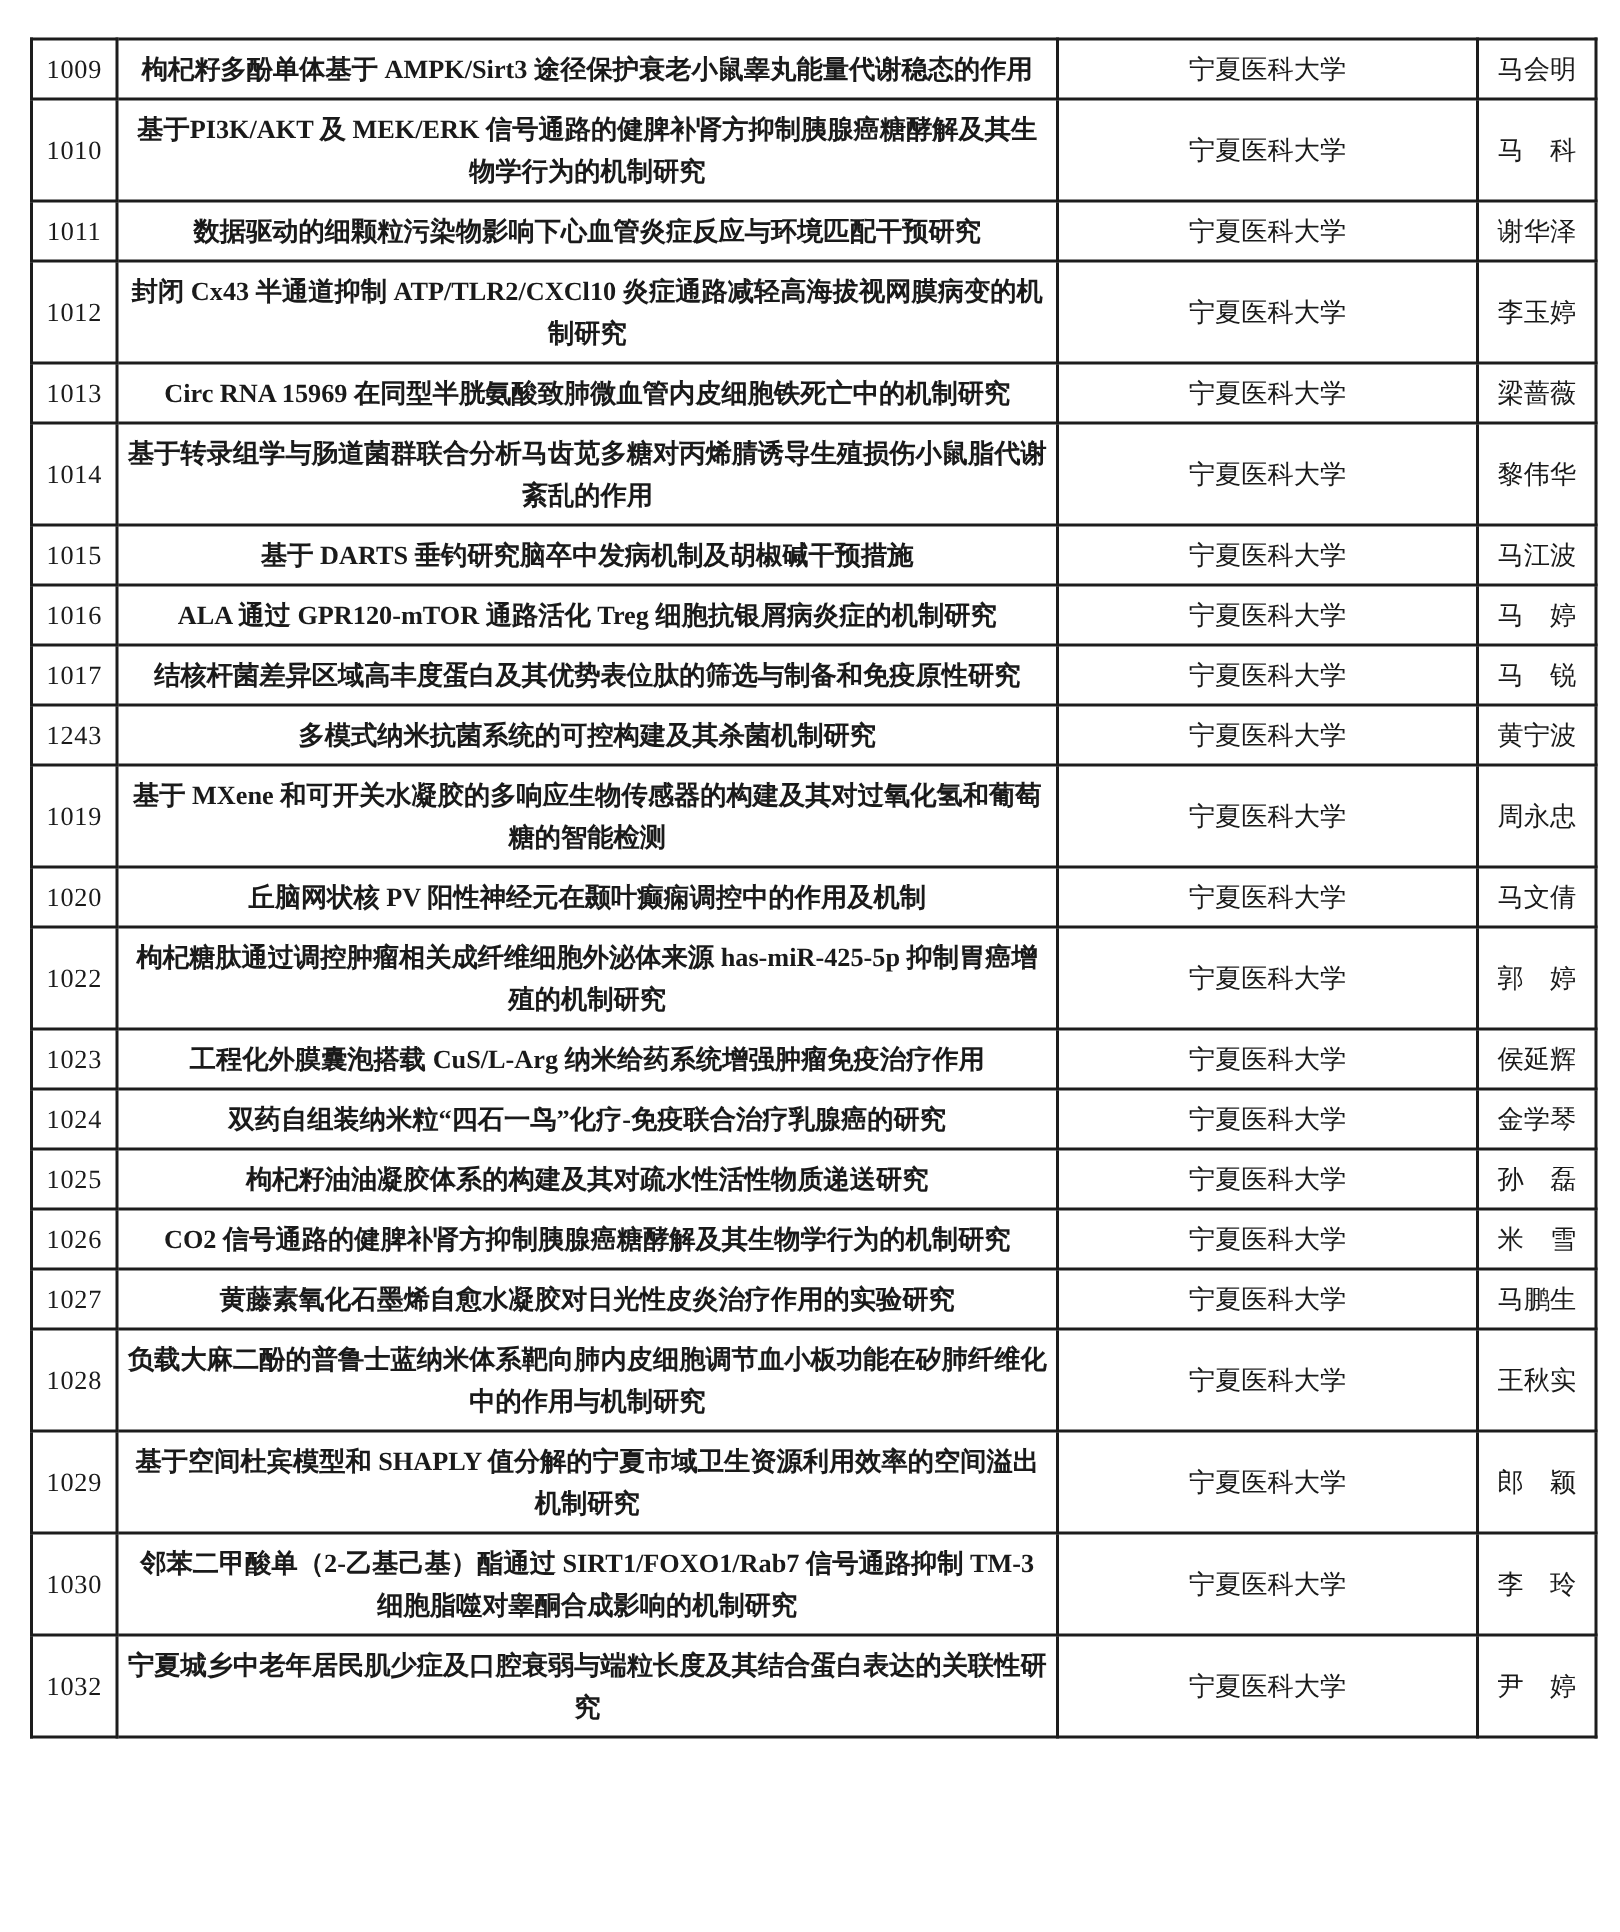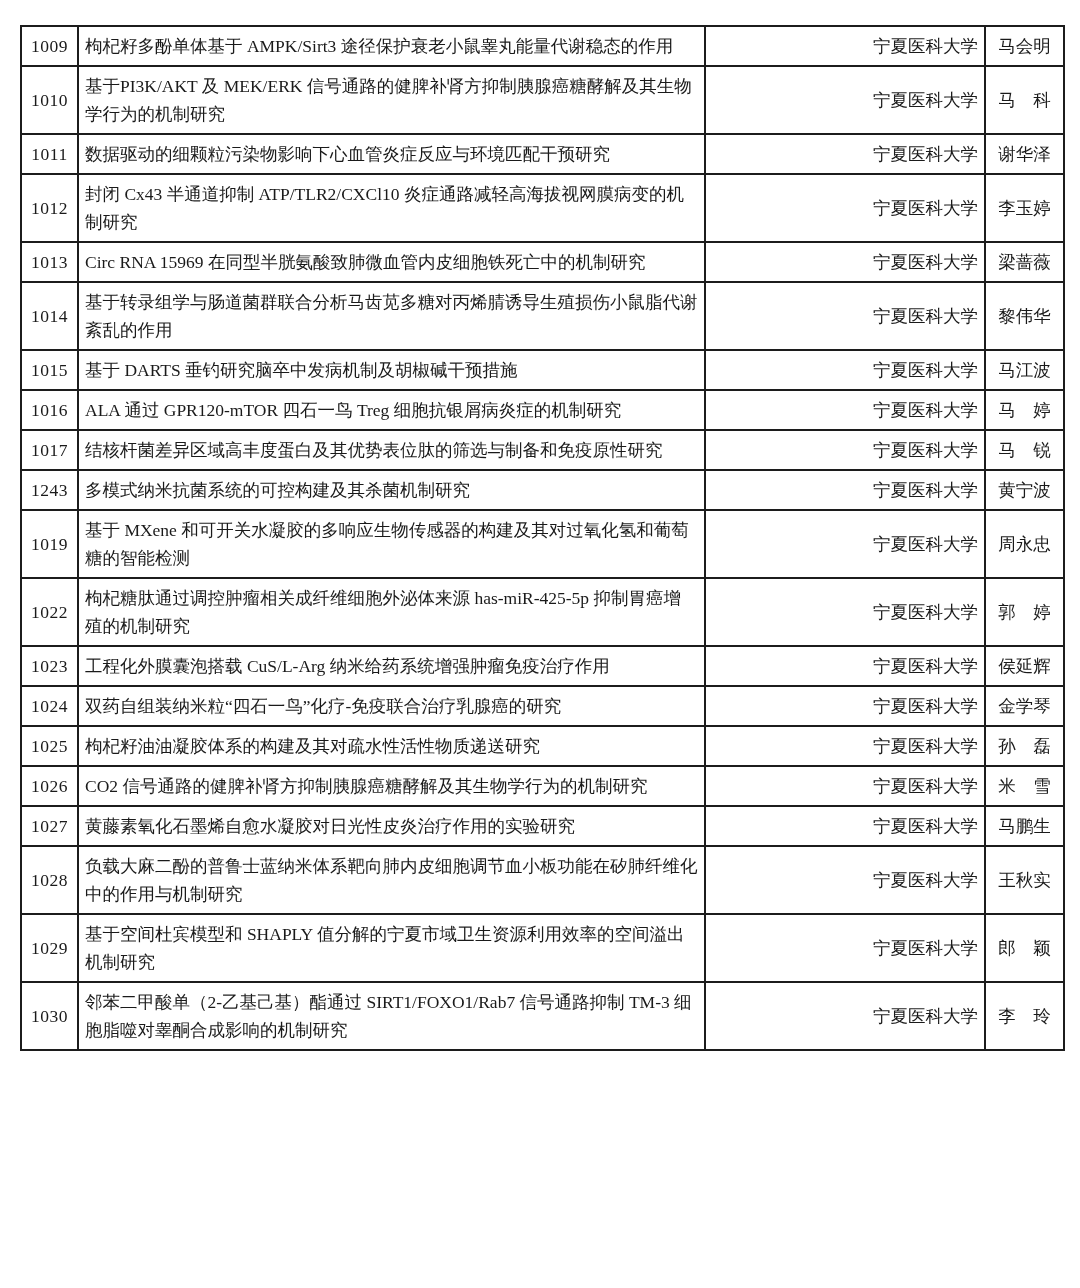--- a/index.html
+++ b/index.html
@@ -34,26 +34,27 @@
     padding: 5px 6px;
     overflow: hidden;
     word-break: break-word;
   }
   td.cell-id {
     text-align: center;
     font-family: "Liberation Serif", "DejaVu Serif", serif;
     letter-spacing: 0.5px;
   }
   td.cell-title {
-    text-align: left;
+    text-align: center;
     padding-left: 9px;
     padding-right: 8px;
+    font-weight: bold;
   }
   td.cell-institution {
-    text-align: right;
+    text-align: center;
     padding-left: 9px;
     margin-left: 16px;
   }
   td.cell-leader {
     text-align: center;
     padding-left: 2px;
     padding-right: 2px;
   }
 </style>
 </head>
@@ -106,21 +107,21 @@
           <td class="cell-leader">黎伟华</td>
         </tr>
         <tr>
           <td class="cell-id">1015</td>
           <td class="cell-title">基于 DARTS 垂钓研究脑卒中发病机制及胡椒碱干预措施</td>
           <td class="cell-institution">宁夏医科大学</td>
           <td class="cell-leader">马江波</td>
         </tr>
         <tr>
           <td class="cell-id">1016</td>
-          <td class="cell-title">ALA 通过 GPR120-mTOR 四石一鸟 Treg 细胞抗银屑病炎症的机制研究</td>
+          <td class="cell-title">ALA 通过 GPR120-mTOR 通路活化 Treg 细胞抗银屑病炎症的机制研究</td>
           <td class="cell-institution">宁夏医科大学</td>
           <td class="cell-leader">马　婷</td>
         </tr>
         <tr>
           <td class="cell-id">1017</td>
           <td class="cell-title">结核杆菌差异区域高丰度蛋白及其优势表位肽的筛选与制备和免疫原性研究</td>
           <td class="cell-institution">宁夏医科大学</td>
           <td class="cell-leader">马　锐</td>
         </tr>
         <tr>
@@ -129,20 +130,26 @@
           <td class="cell-institution">宁夏医科大学</td>
           <td class="cell-leader">黄宁波</td>
         </tr>
         <tr>
           <td class="cell-id">1019</td>
           <td class="cell-title">基于 MXene 和可开关水凝胶的多响应生物传感器的构建及其对过氧化氢和葡萄糖的智能检测</td>
           <td class="cell-institution">宁夏医科大学</td>
           <td class="cell-leader">周永忠</td>
         </tr>
         <tr>
+          <td class="cell-id">1020</td>
+          <td class="cell-title">丘脑网状核 PV 阳性神经元在颞叶癫痫调控中的作用及机制</td>
+          <td class="cell-institution">宁夏医科大学</td>
+          <td class="cell-leader">马文倩</td>
+        </tr>
+        <tr>
           <td class="cell-id">1022</td>
           <td class="cell-title">枸杞糖肽通过调控肿瘤相关成纤维细胞外泌体来源 has-miR-425-5p 抑制胃癌增殖的机制研究</td>
           <td class="cell-institution">宁夏医科大学</td>
           <td class="cell-leader">郭　婷</td>
         </tr>
         <tr>
           <td class="cell-id">1023</td>
           <td class="cell-title">工程化外膜囊泡搭载 CuS/L-Arg 纳米给药系统增强肿瘤免疫治疗作用</td>
           <td class="cell-institution">宁夏医科大学</td>
           <td class="cell-leader">侯延辉</td>
@@ -181,16 +188,22 @@
           <td class="cell-id">1029</td>
           <td class="cell-title">基于空间杜宾模型和 SHAPLY 值分解的宁夏市域卫生资源利用效率的空间溢出机制研究</td>
           <td class="cell-institution">宁夏医科大学</td>
           <td class="cell-leader">郎　颖</td>
         </tr>
         <tr>
           <td class="cell-id">1030</td>
           <td class="cell-title">邻苯二甲酸单（2-乙基己基）酯通过 SIRT1/FOXO1/Rab7 信号通路抑制 TM-3 细胞脂噬对睾酮合成影响的机制研究</td>
           <td class="cell-institution">宁夏医科大学</td>
           <td class="cell-leader">李　玲</td>
+        </tr>
+        <tr>
+          <td class="cell-id">1032</td>
+          <td class="cell-title">宁夏城乡中老年居民肌少症及口腔衰弱与端粒长度及其结合蛋白表达的关联性研究</td>
+          <td class="cell-institution">宁夏医科大学</td>
+          <td class="cell-leader">尹　婷</td>
         </tr>
       </tbody>
   </table>
 </div>
 
 </body></html>

